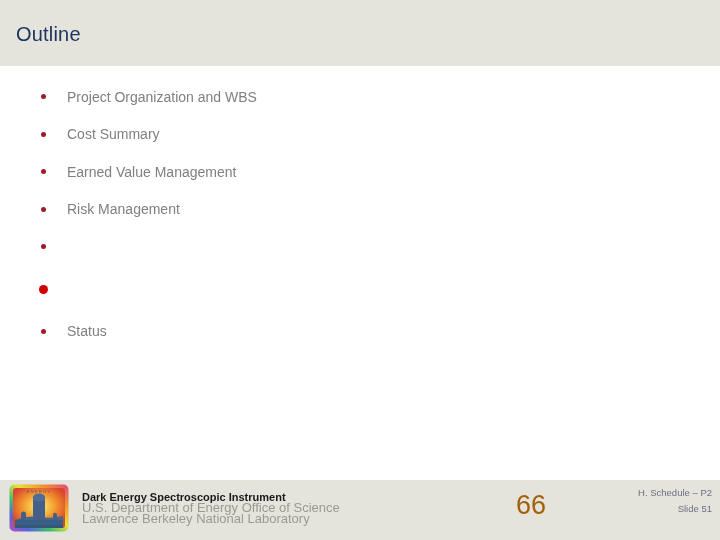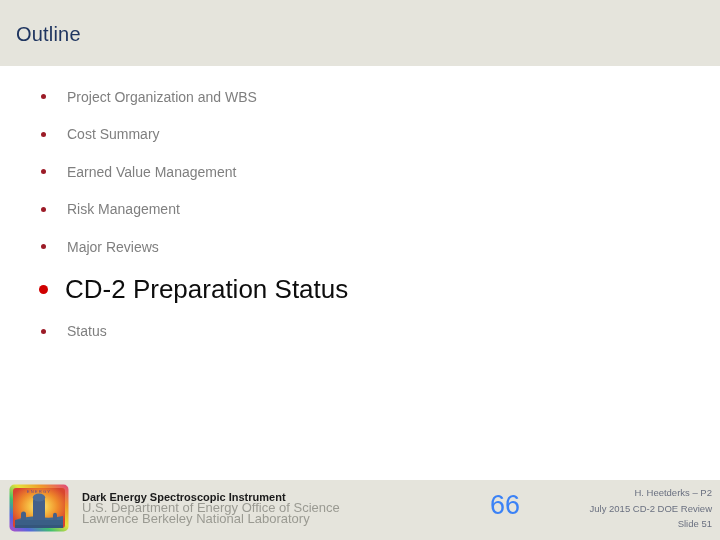--- a/index.html
+++ b/index.html
@@ -126,27 +126,27 @@
     white-space: nowrap;
   }
   .footer-org .org-sub {
     font-size: 13px;
     line-height: 10.5px;
     color: #9a9a92;
     white-space: nowrap;
   }
   .footer-page-number {
     position: absolute;
-    left: 470px;
+    left: 496px;
     top: 489px;
     width: 70px;
     text-align: center;
     font-size: 27px;
     line-height: 32px;
-    color: #3b82f6;
+    color: #a16207;
   }
   .footer-meta {
     position: absolute;
     right: 8px;
     top: 485px;
     width: 300px;
     text-align: right;
   }
   .footer-meta div {
     font-size: 9.5px;
@@ -181,27 +181,25 @@
       <span class="item-text">Earned Value Management</span>
     </div>
 
     <div class="outline-item">
       <span class="bullet"></span>
       <span class="item-text">Risk Management</span>
     </div>
 
     <div class="outline-item">
       <span class="bullet"></span>
-      <span class="item-text">Major Reviews</span>
     </div>
 
 
     <div class="outline-item emphasis">
       <span class="bullet"></span>
-      <span class="item-text">CD-2 Preparation Status</span>
     </div>
 
     <div class="outline-item">
       <span class="bullet"></span>
       <span class="item-text">Status</span>
     </div>
 
   </div>
 
   <div class="footer-band"></div>
@@ -239,18 +237,17 @@
 
   <div class="footer-org">
     <div class="org-name">Dark Energy Spectroscopic Instrument</div>
     <div class="org-sub">U.S. Department of Energy Office of Science</div>
     <div class="org-sub">Lawrence Berkeley National Laboratory</div>
   </div>
 
   <div class="footer-page-number">66</div>
 
   <div class="footer-meta">
-    <div>H. Heetderks – P2</div>
-    <div>July 2015 CD-2 DOE Review</div>
+    <div>H. Schedule – P2</div>
     <div>Slide 51</div>
   </div>
 
 </div>
 
 </body></html>

